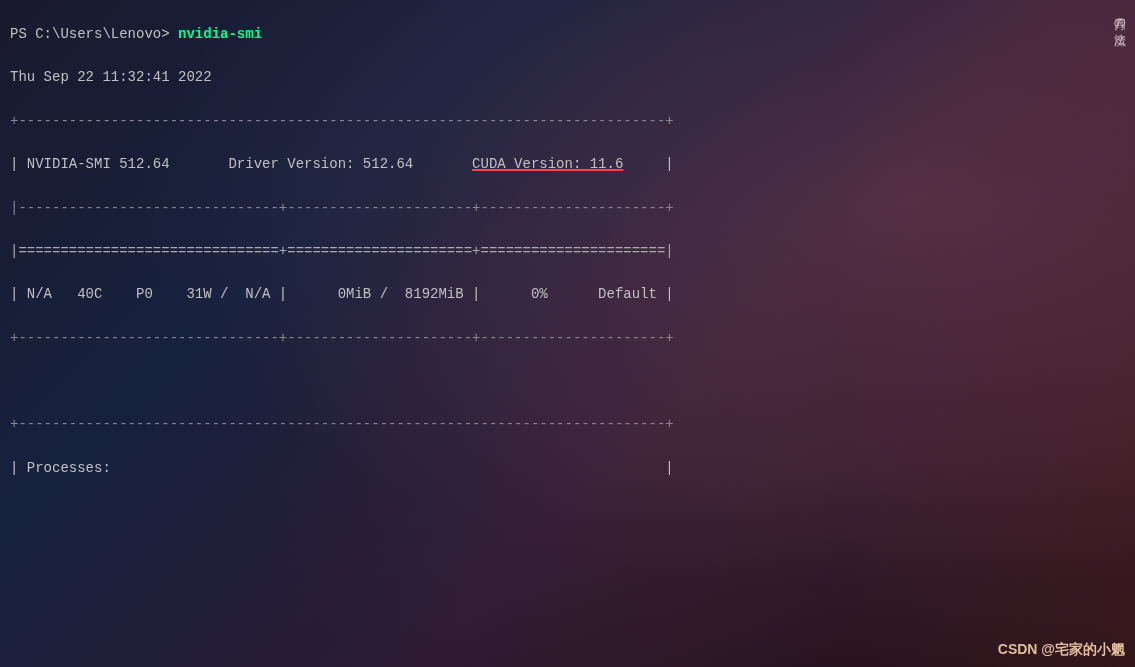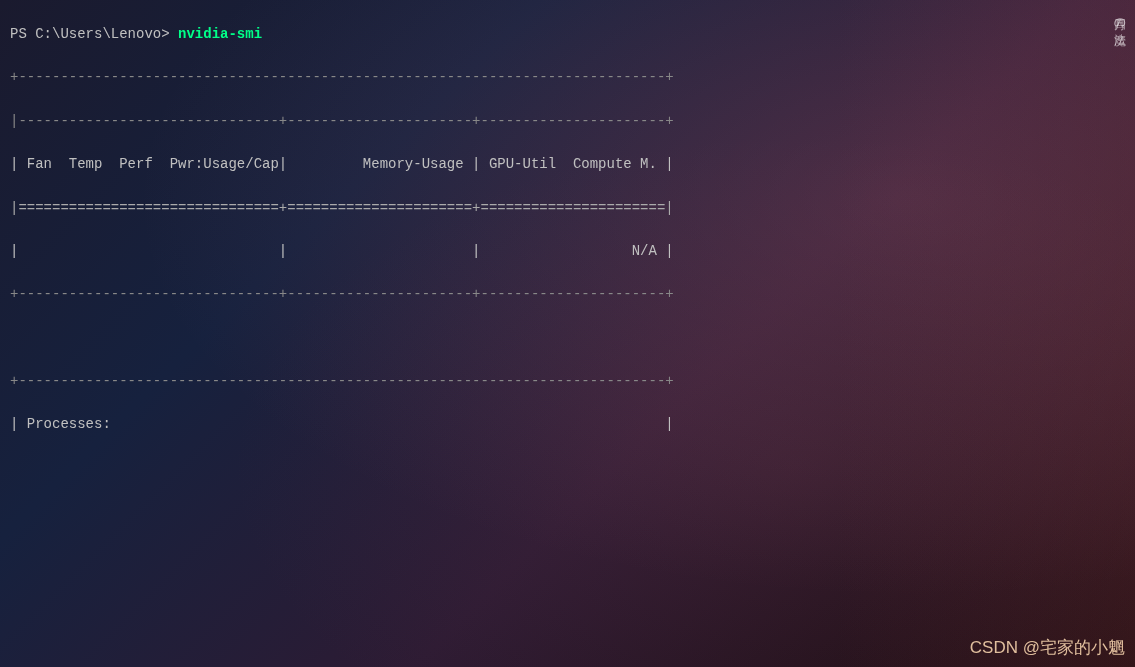--- a/index.html
+++ b/index.html
@@ -57,22 +57,23 @@
       line-height: 1.4;
     }
 
     
     .csdn-watermark {
       position: absolute;
       bottom: 8px;
       right: 10px;
       z-index: 10;
       color: rgba(255, 220, 180, 0.85);
-      font-size: 17px;
+      font-size: 14px;
       font-family: Arial, sans-serif;
+      font-weight: bold;
     }
 
     .terminal {
       position: absolute;
       top: 0;
       left: 0;
       width: 1115px;
       height: 667px;
       z-index: 2;
       padding: 24px 10px;
@@ -120,25 +121,26 @@
   </style>
 </head>
 <body>
 
 <div class="bg-image"></div>
 <div class="bg-overlay"></div>
 <div class="anime-figure"></div>
 
 <div class="terminal">
   <pre><span class="line"><span>PS C:\Users\Lenovo&gt;</span> <span class="cmd-text">nvidia-smi</span></span>
+<span class="line">Thu Sep 22 11:32:41 2022</span>
 <span class="line separator">+-----------------------------------------------------------------------------+</span>
+<span class="line">| NVIDIA-SMI 512.64       Driver Version: 512.64       <span class="underline-red">CUDA Version: 11.6</span>     |</span>
 <span class="line separator">|-------------------------------+----------------------+----------------------+</span>
-<span class="line">| Fan  Temp  Perf  Pwr:Usage/Cap|         Memory-Usage | GPU-Util  Compute M. |</span>
 <span class="line double-sep">|===============================+======================+======================|</span>
-<span class="line">|                               |                      |                  N/A |</span>
+<span class="line">| N/A   40C    P0    31W /  N/A |      0MiB /  8192MiB |      0%      Default |</span>
 <span class="line separator">+-------------------------------+----------------------+----------------------+</span>
 <span class="line"> </span>
 <span class="line separator">+-----------------------------------------------------------------------------+</span>
 <span class="line">| Processes:                                                                  |</span>
 
 
 
 
 
   </pre>

